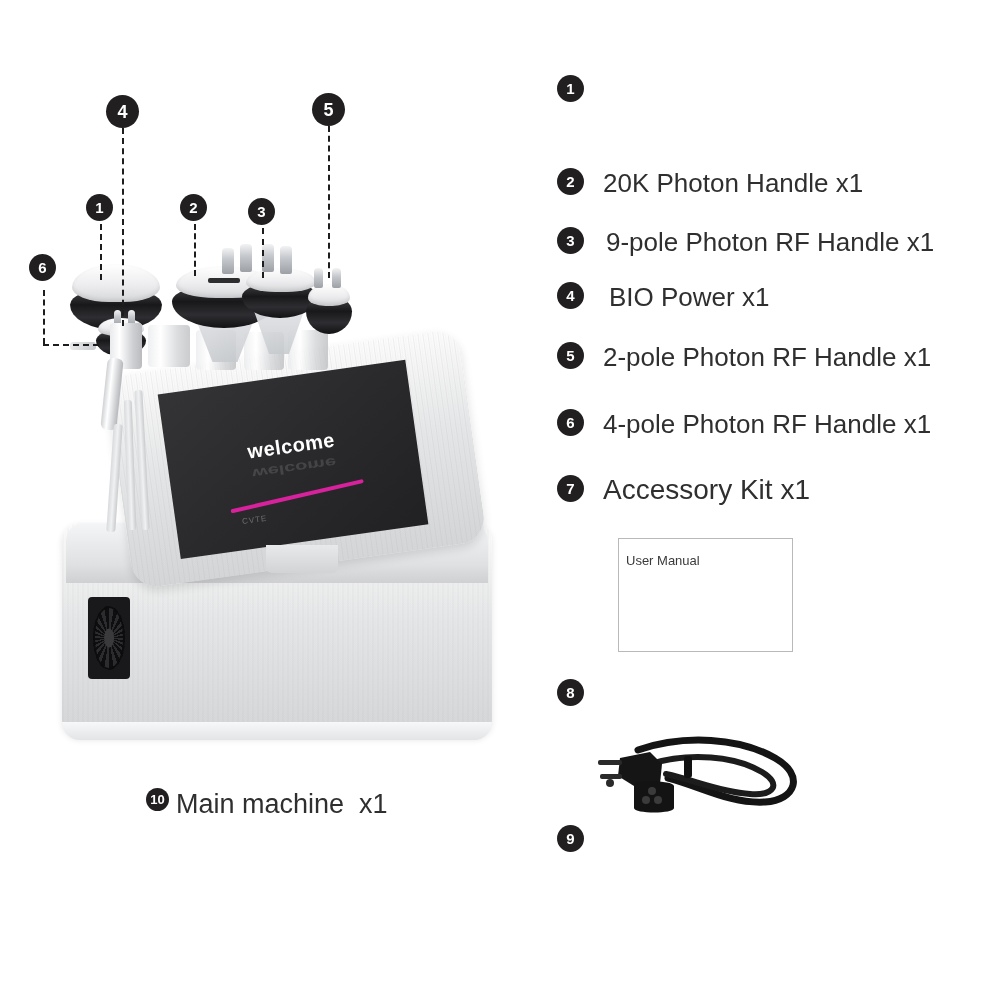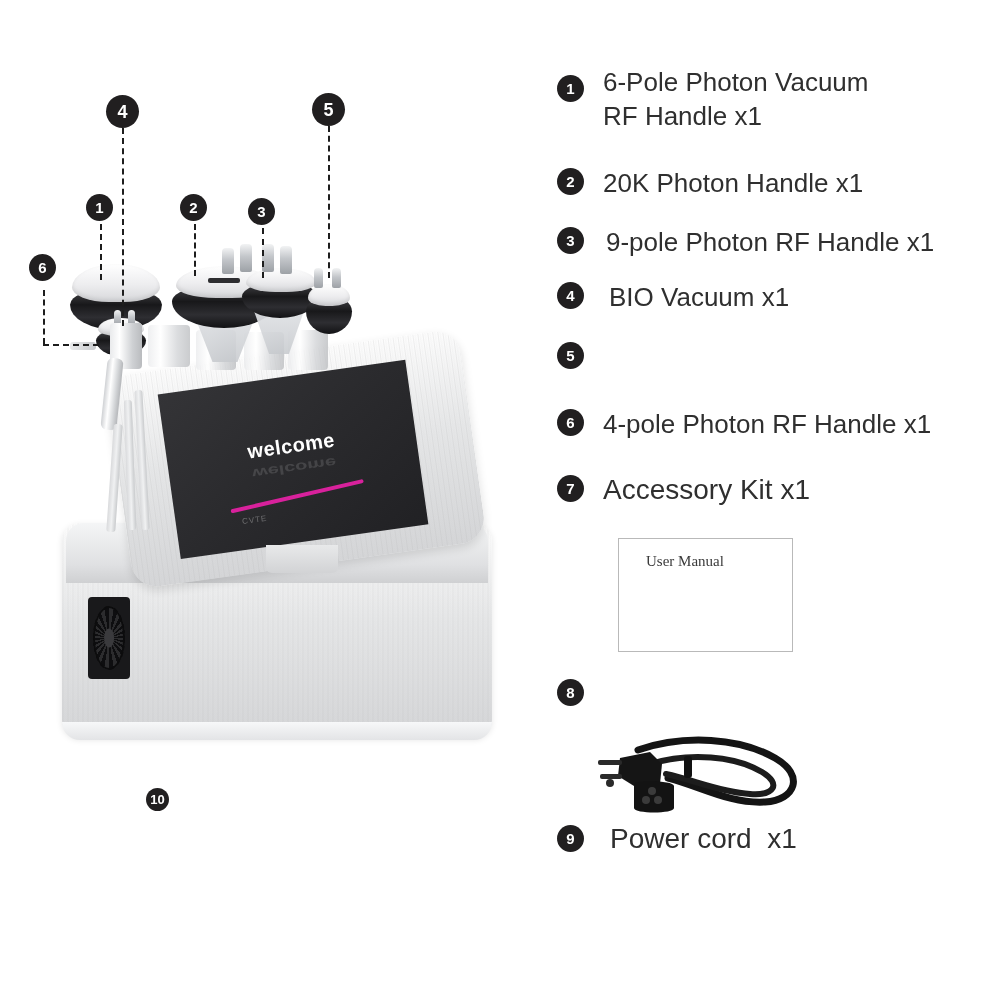--- a/index.html
+++ b/index.html
@@ -51,22 +51,22 @@
 
   
   .manual-box {
     position: absolute;
     border: 1px solid #b9b9b9;
     background: #ffffff;
     z-index: 25;
   }
   .manual-box-text {
     position: absolute;
-    left: 27px; top: 14px;
-    font-size: 15px; color: #3a3a3a; font-family: Liberation Serif, serif;
+    left: 7px; top: 14px;
+    font-size: 13px; color: #3a3a3a;
   }
 
   
   #machine { position: absolute; left: 0; top: 0; width: 540px; height: 860px; z-index: 10; }
 
   .brushed {
     background:
       repeating-linear-gradient(90deg,
         rgba(255,255,255,0.0) 0px, rgba(180,180,180,0.20) 1px,
         rgba(255,255,255,0.0) 2px, rgba(210,210,210,0.12) 3px,
@@ -289,35 +289,35 @@
   <div class="badge sm" style="left:180px; top:194px;">2</div>
 
   <div class="dash-v" style="left:262px; top:228px; height:50px;"></div>
   <div class="badge sm" style="left:248px; top:198px;">3</div>
 
   <div class="dash-v" style="left:43px; top:290px; height:54px;"></div>
   <div class="dash-h" style="left:43px; top:344px; width:56px;"></div>
   <div class="badge sm" style="left:29px; top:254px;">6</div>
 
   <div class="badge xs" style="left:146px; top:788px;">10</div>
+  <div class="legend-label" style="left:176px; top:787px; font-size:27px;">Main machine  x1</div>
 
   <div class="badge sm" style="left:557px; top:75px;">1</div>
-  <div class="legend-label" style="left:603px; top:66px;">6-Pole Photon Vacuum
-RF Handle x1</div>
 
   <div class="badge sm" style="left:557px; top:168px;">2</div>
   <div class="legend-label" style="left:603px; top:167px;">20K Photon Handle x1</div>
 
   <div class="badge sm" style="left:557px; top:227px;">3</div>
   <div class="legend-label" style="left:606px; top:226px;">9-pole Photon RF Handle x1</div>
 
   <div class="badge sm" style="left:557px; top:282px;">4</div>
-  <div class="legend-label" style="left:609px; top:281px;">BIO Vacuum x1</div>
+  <div class="legend-label" style="left:609px; top:281px;">BIO Power x1</div>
 
   <div class="badge sm" style="left:557px; top:342px;">5</div>
+  <div class="legend-label" style="left:603px; top:341px;">2-pole Photon RF Handle x1</div>
 
   <div class="badge sm" style="left:557px; top:409px;">6</div>
   <div class="legend-label" style="left:603px; top:408px;">4-pole Photon RF Handle x1</div>
 
   <div class="badge sm" style="left:557px; top:475px;">7</div>
   <div class="legend-label" style="left:603px; top:472px; font-size:28px;">Accessory Kit x1</div>
 
   <div class="manual-box" style="left:618px; top:538px; width:175px; height:114px;">
     <div class="manual-box-text">User Manual</div>
   </div>
@@ -337,15 +337,14 @@
     <rect x="10" y="46" width="22" height="5" rx="2" fill="#2a2a2a"></rect>
     <circle cx="20" cy="55" r="4" fill="#2a2a2a"></circle>
 
     <path d="M44 56 C 44 52, 84 52, 84 58 L84 80 C 84 86, 44 86, 44 80 Z" fill="#131313"></path>
     <circle cx="56" cy="72" r="4" fill="#3b3b3b"></circle>
     <circle cx="68" cy="72" r="4" fill="#3b3b3b"></circle>
     <circle cx="62" cy="63" r="4" fill="#3b3b3b"></circle>
   </svg>
 
   <div class="badge sm" style="left:557px; top:825px;">9</div>
-  <div class="legend-label" style="left:610px; top:821px; font-size:28px;">Power cord  x1</div>
 
 </div>
 
 </body></html>

